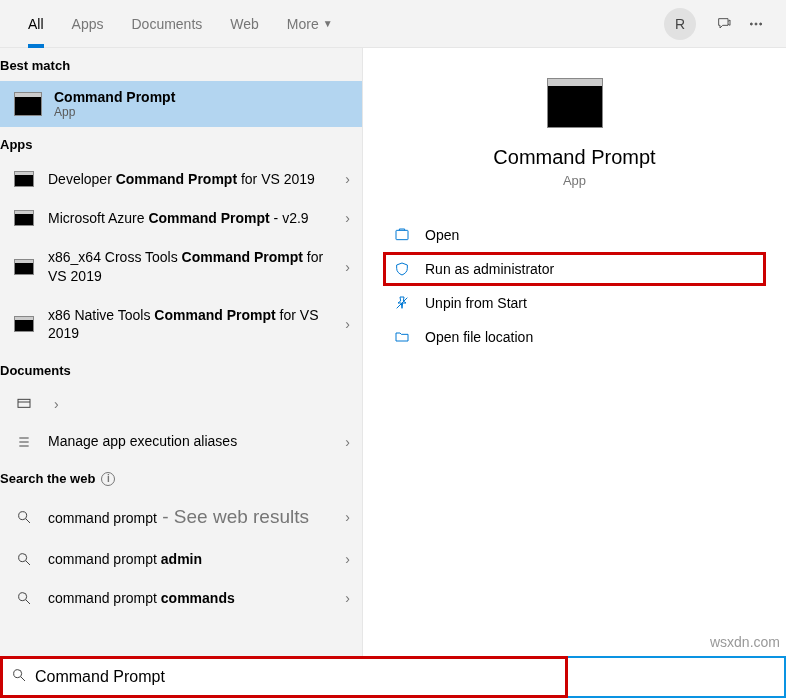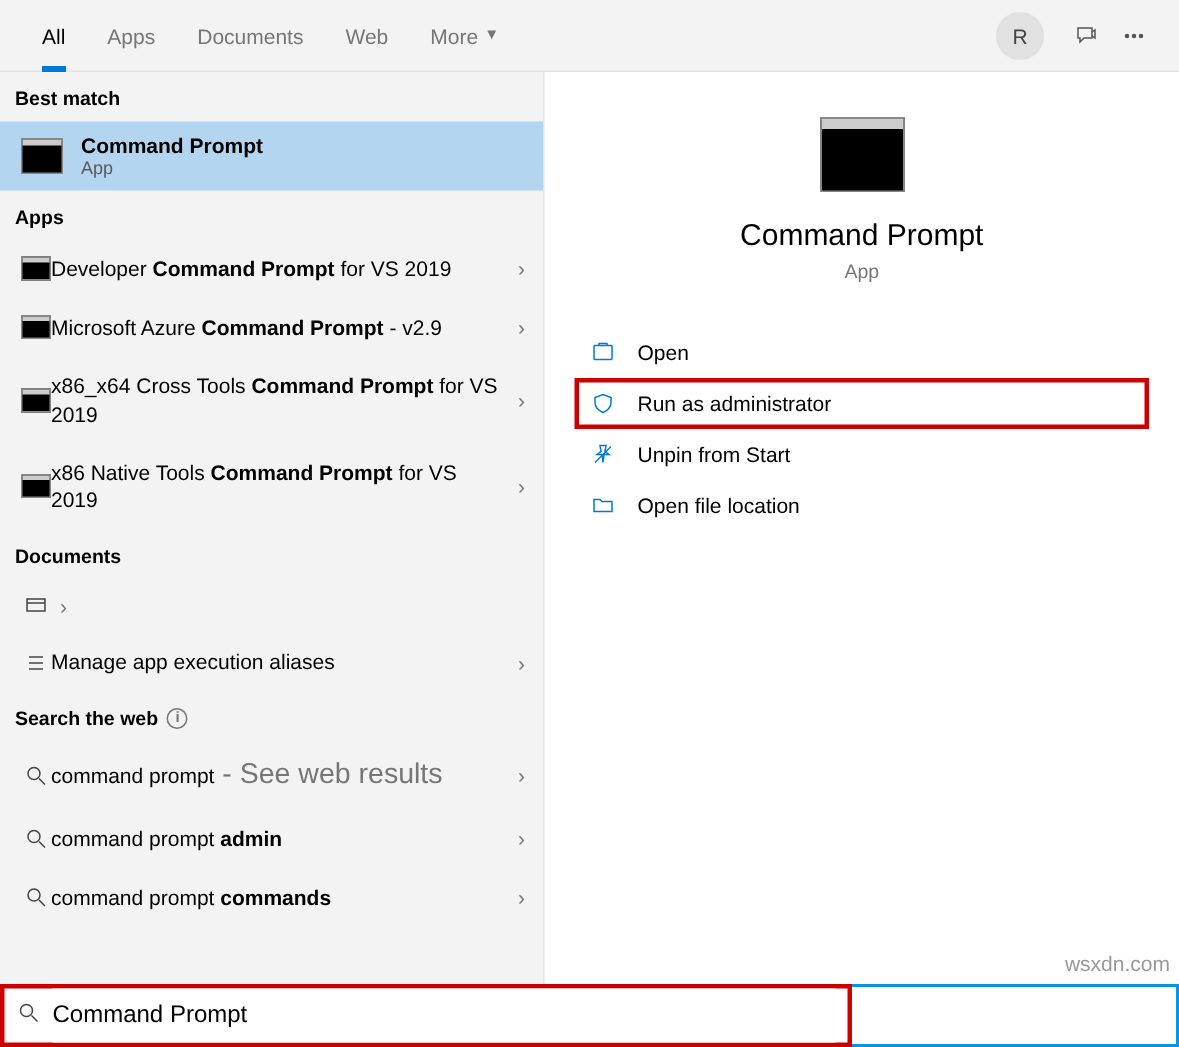--- a/index.html
+++ b/index.html
@@ -13,30 +13,30 @@
 .tab .chev { margin-left: 4px; font-size: 10px; }
 .tab-spacer { flex: 1; }
 .avatar { width: 32px; height: 32px; border-radius: 50%; background: #e1e1e1; display:flex; align-items:center; justify-content:center; font-size:14px; color:#444; margin-right: 12px; }
 .top-icon { width: 32px; height: 48px; display:flex; align-items:center; justify-content:center; color:#444; font-size:16px; cursor:pointer; }
 
 
 .main { display:flex; height: 608px; }
 .left { width: 362px; background:#f3f3f3; overflow:hidden; display:flex; flex-direction:column; }
 .right { flex:1; background:#fff; border-left:1px solid #e6e6e6; padding: 30px 20px 0 20px; display:flex; flex-direction:column; align-items:center; }
 
-.section-header { font-weight:600; font-size:13px; padding: 10px 16px 8px 10px; color:#000; display:flex; align-items:center; gap:6px; }
+.section-header { font-weight:600; font-size:13px; padding: 10px 16px 8px 0; color:#000; display:flex; align-items:center; gap:6px; }
 .section-header .info { width:14px; height:14px; border:1px solid #767676; border-radius:50%; display:inline-flex; align-items:center; justify-content:center; font-size:10px; color:#767676; }
 
 .best-match { background: #b3d5f0; display:flex; align-items:center; padding: 8px 14px; gap: 12px; cursor:pointer; }
 .cmd-thumb { width: 28px; height: 24px; background:#000; border:1px solid #888; position:relative; }
 .cmd-thumb::before { content:""; position:absolute; top:0; left:0; right:0; height:4px; background:#ccc; }
 .best-match .title { font-weight:600; font-size:14px; }
 .best-match .sub { font-size:12px; color:#5a5a5a; }
 
-.item { display:flex; align-items:center; padding: 10px 12px 10px 14px; cursor:pointer; font-size:14px; color:#000; position:relative; }
+.item { display:flex; align-items:center; padding: 10px 12px 10px 14px; gap: 14px; cursor:pointer; font-size:14px; color:#000; position:relative; }
 .item .icon-slot { width: 20px; display:flex; justify-content:center; flex-shrink:0; }
 .item .label { flex:1; line-height:1.35; }
 .item .chevron { color:#767676; font-size:14px; padding-left:6px; }
 .small-thumb { width:20px; height:16px; background:#000; border:1px solid #888; position:relative; }
 .small-thumb::before { content:""; position:absolute; top:0; left:0; right:0; height:3px; background:#ccc; }
 
 .strong { font-weight:600; }
 
 
 .preview-thumb { width: 56px; height: 50px; background:#000; border:1px solid #888; position:relative; margin-bottom:18px; }

